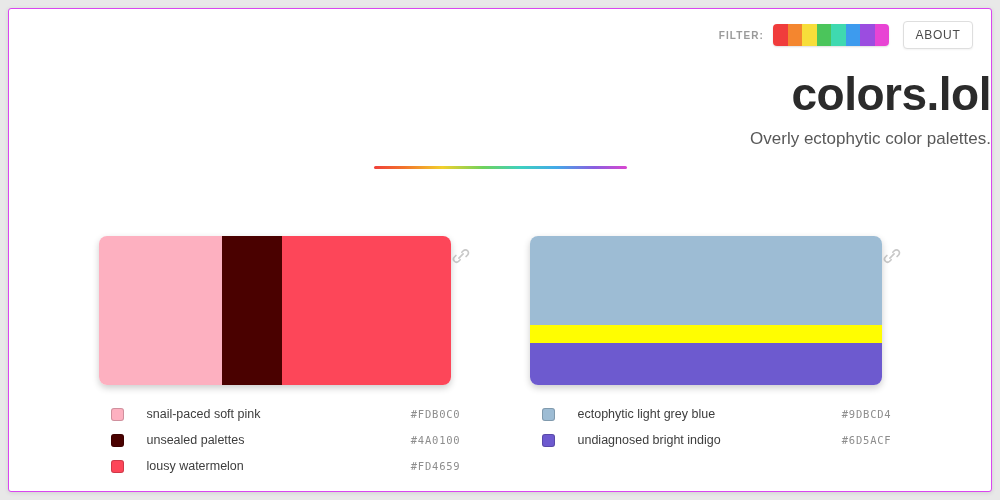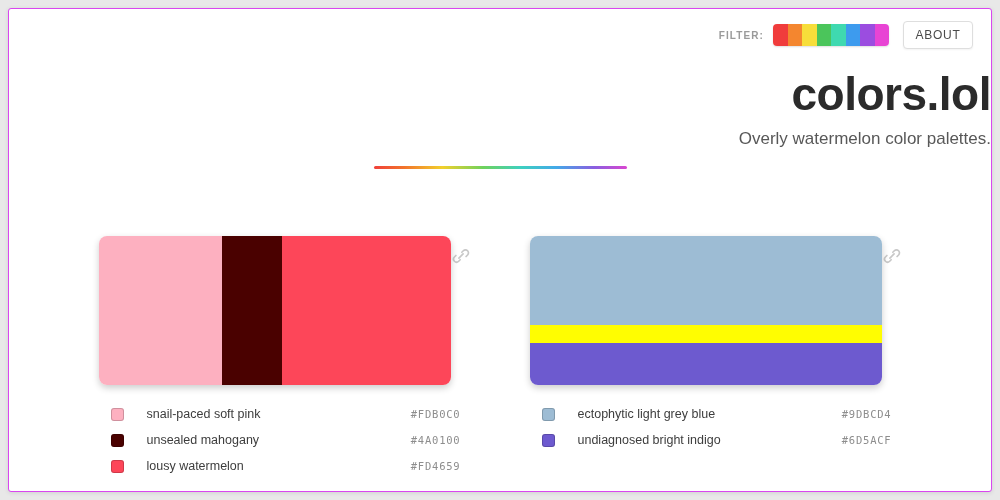--- a/index.html
+++ b/index.html
@@ -201,21 +201,21 @@
           <div class="filter-seg" style="background: rgb(155, 77, 224);"></div>
           <div class="filter-seg" style="background: rgb(232, 68, 212);"></div>
         </div>
     </div>
 
     <div class="about-button">ABOUT</div>
   </div>
 
   <div class="hero">
     <div class="site-title">colors.lol</div>
-    <div class="tagline">Overly watermelon color palettes.</div>
+    <div class="tagline">Overly ectophytic color palettes.</div>
     <div class="rainbow-rule"></div>
   </div>
 
   <div class="palettes" id="palettes">
       <div class="palette-block">
         <div style="position: relative; width: 372px;">
           <div class="palette-card">
             <div class="band" style="background: rgb(253, 176, 192); flex: 35 0 0px;"></div>
             <div class="band" style="background: rgb(74, 1, 0); flex: 17 0 0px;"></div>
             <div class="band" style="background: rgb(253, 70, 89); flex: 48 0 0px;"></div>
@@ -227,21 +227,21 @@
             </svg></div>
         </div>
         <div class="legend">
           <div class="legend-row">
             <div class="legend-swatch" style="background: rgb(253, 176, 192);"></div>
             <div class="legend-name">snail-paced soft pink</div>
             <div class="legend-hex">#FDB0C0</div>
           </div>
           <div class="legend-row">
             <div class="legend-swatch" style="background: rgb(74, 1, 0);"></div>
-            <div class="legend-name">unsealed mahogany</div>
+            <div class="legend-name">unsealed palettes</div>
             <div class="legend-hex">#4A0100</div>
           </div>
           <div class="legend-row">
             <div class="legend-swatch" style="background: rgb(253, 70, 89);"></div>
             <div class="legend-name">lousy watermelon</div>
             <div class="legend-hex">#FD4659</div>
           </div>
         </div>
       </div>
       <div class="palette-block">

